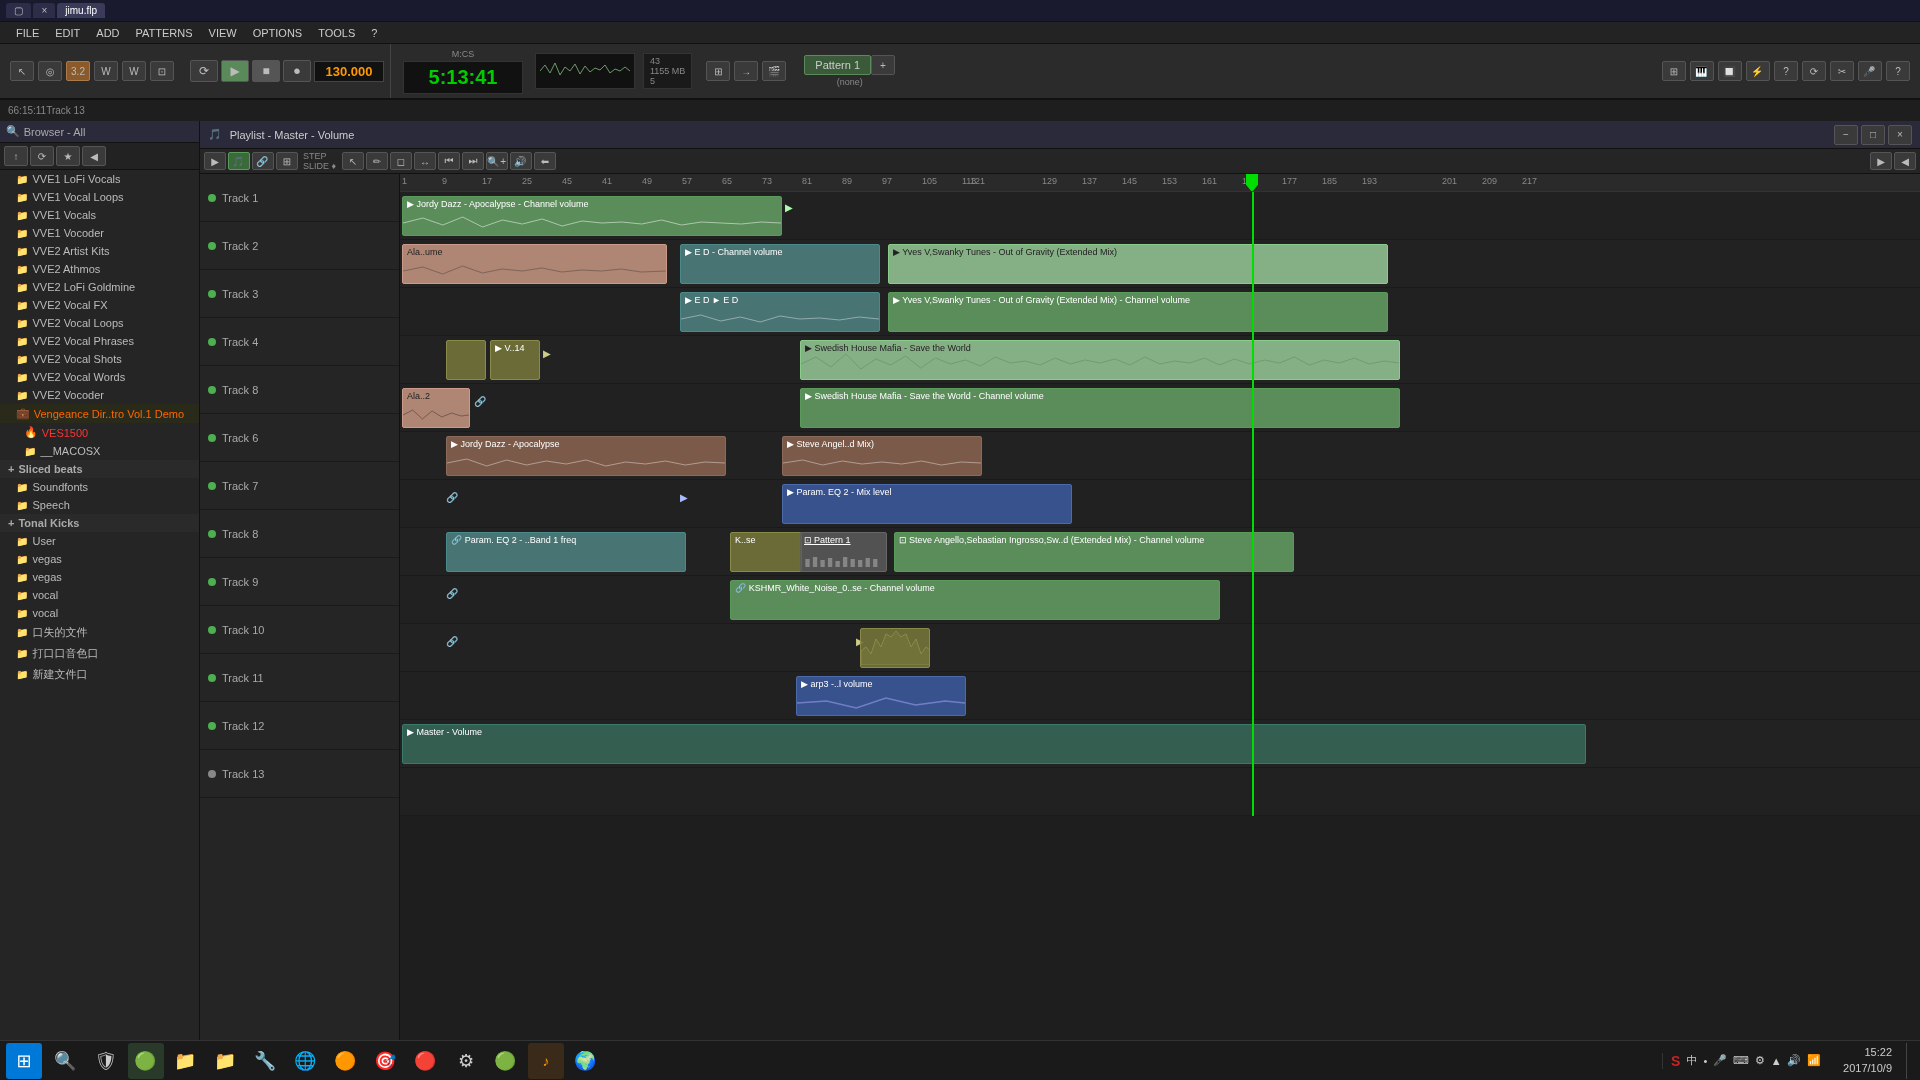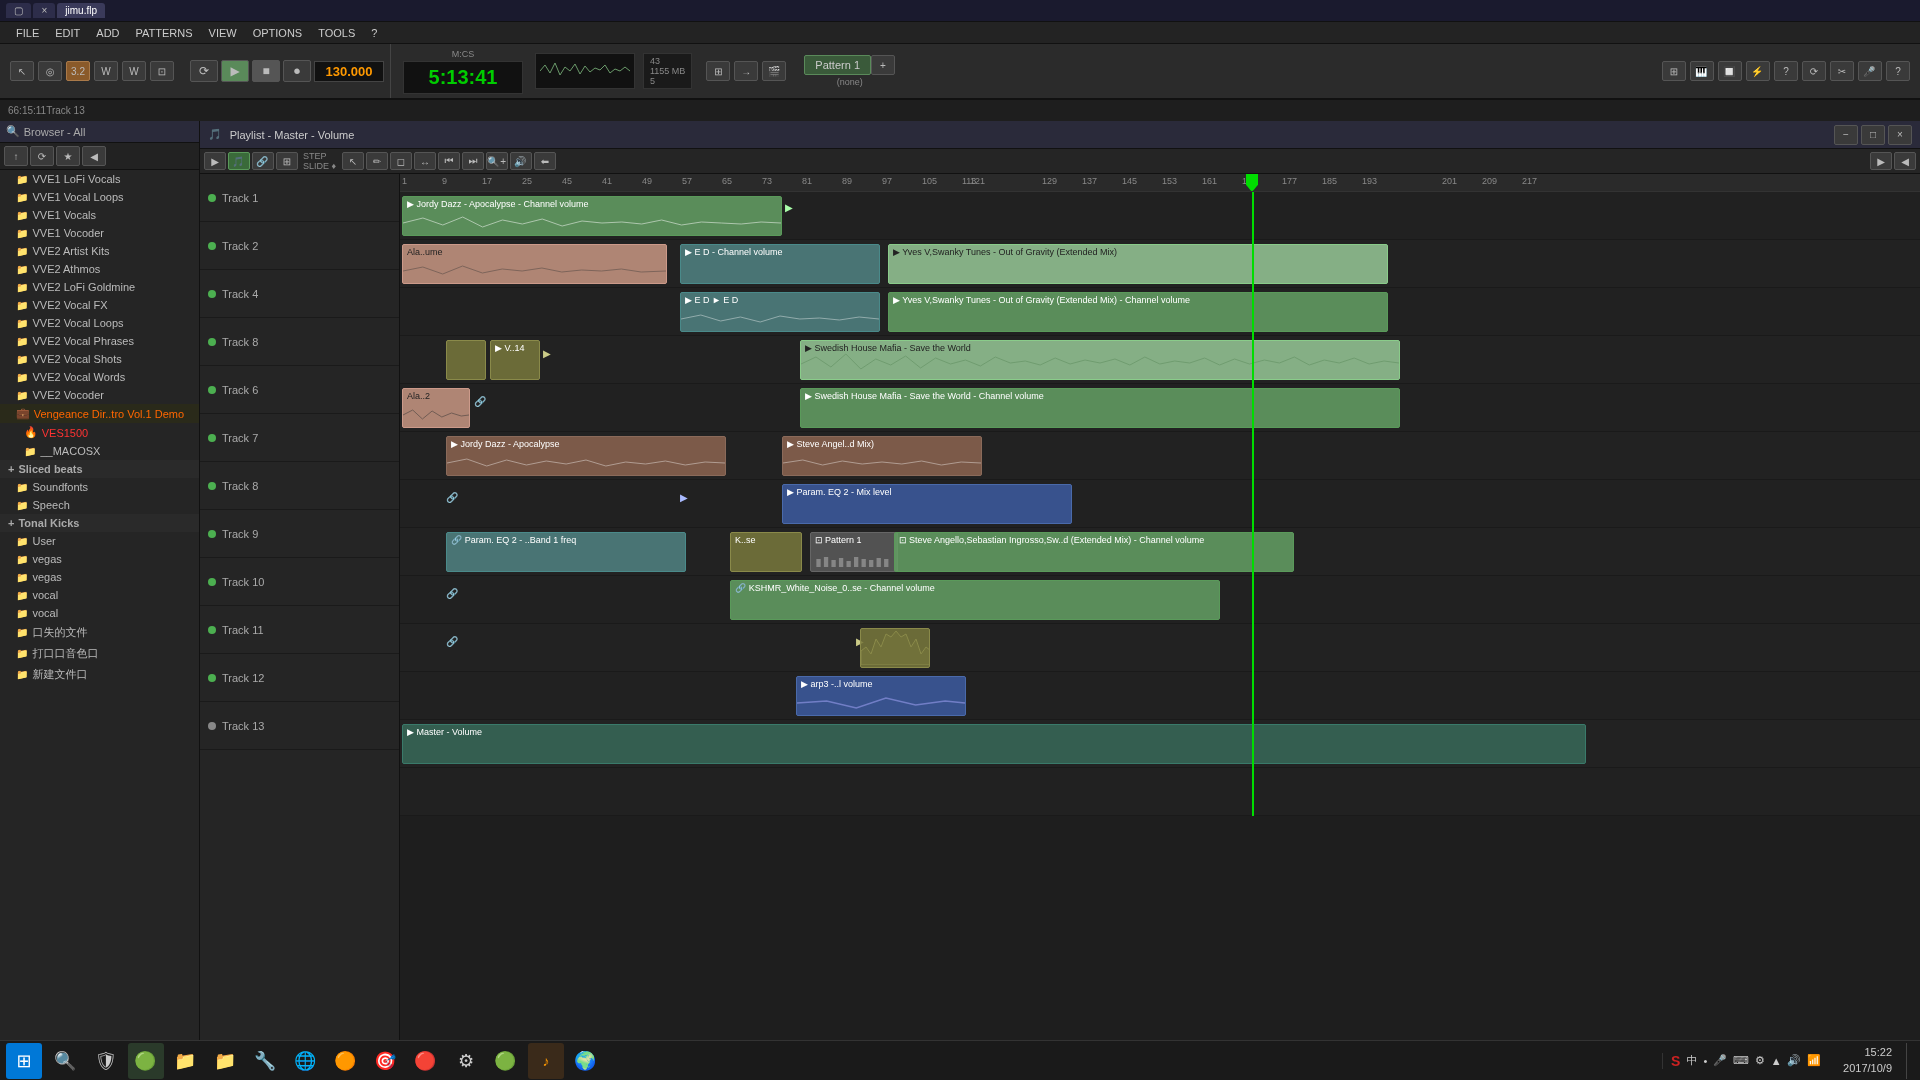--- a/index.html
+++ b/index.html
@@ -631,20 +631,24 @@
     <div class="track-container">
 
       <div class="track-labels">
         <div class="track-label">
           <div class="track-dot green"></div>
           <span>Track 1</span>
         </div>
         <div class="track-label">
           <div class="track-dot green"></div>
           <span>Track 2</span>
+        </div>
+        <div class="track-label">
+          <div class="track-dot green"></div>
+          <span>Track 3</span>
         </div>
         <div class="track-label">
           <div class="track-dot green"></div>
           <span>Track 4</span>
         </div>
         <div class="track-label">
           <div class="track-dot green"></div>
           <span>Track 8</span>
         </div>
         <div class="track-label">
@@ -810,21 +814,21 @@
             </div>
           </div>
 
           <div class="track-row">
             <div class="clip clip-teal" style="left:46px; width:240px;">
               <span>🔗 Param. EQ 2 - ..Band 1 freq</span>
             </div>
             <div class="clip clip-olive" style="left:330px; width:72px;">
               <span>K..se</span>
             </div>
-            <div class="clip clip-gray" style="left:410px; width:88px;">
+            <div class="clip clip-gray" style="left:399px; width:88px;text-decoration:underline;">
               <span>⊡ Pattern 1</span>
               <svg style="position:absolute;bottom:2px;left:0;right:0;height:15px;width:100%;opacity:0.6" viewBox="0 0 80 15" preserveAspectRatio="none">
                 <rect x="5" y="5" width="4" height="8" fill="#aaa"></rect>
                 <rect x="12" y="3" width="4" height="10" fill="#aaa"></rect>
                 <rect x="19" y="6" width="4" height="7" fill="#aaa"></rect>
                 <rect x="26" y="4" width="4" height="9" fill="#aaa"></rect>
                 <rect x="33" y="7" width="4" height="6" fill="#aaa"></rect>
                 <rect x="40" y="3" width="4" height="10" fill="#aaa"></rect>
                 <rect x="47" y="5" width="4" height="8" fill="#aaa"></rect>
                 <rect x="54" y="6" width="4" height="7" fill="#aaa"></rect>

